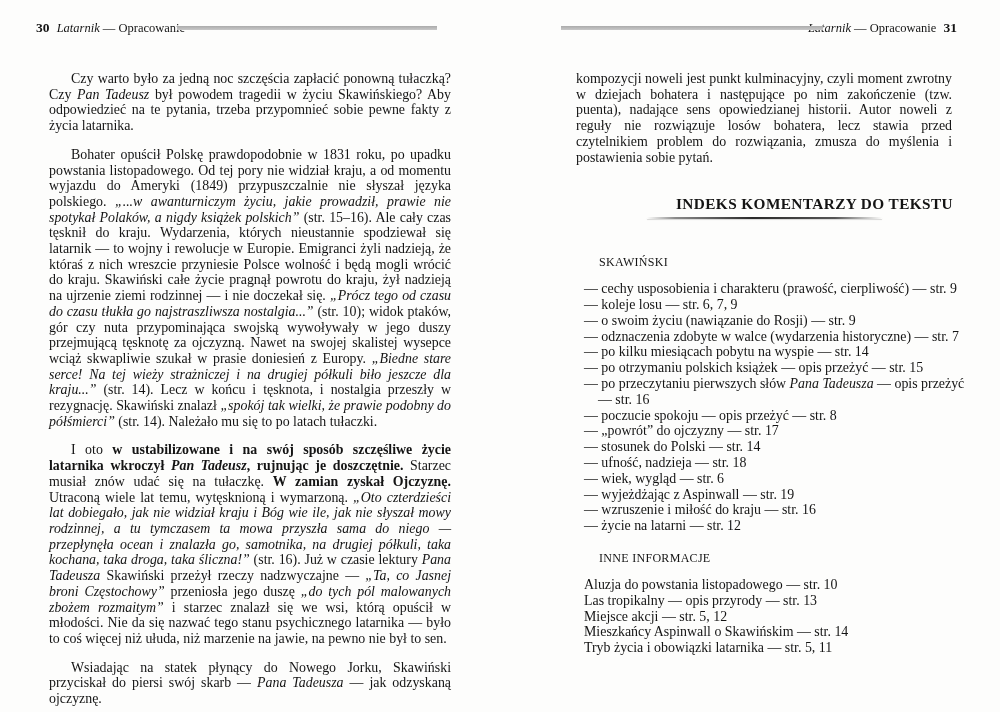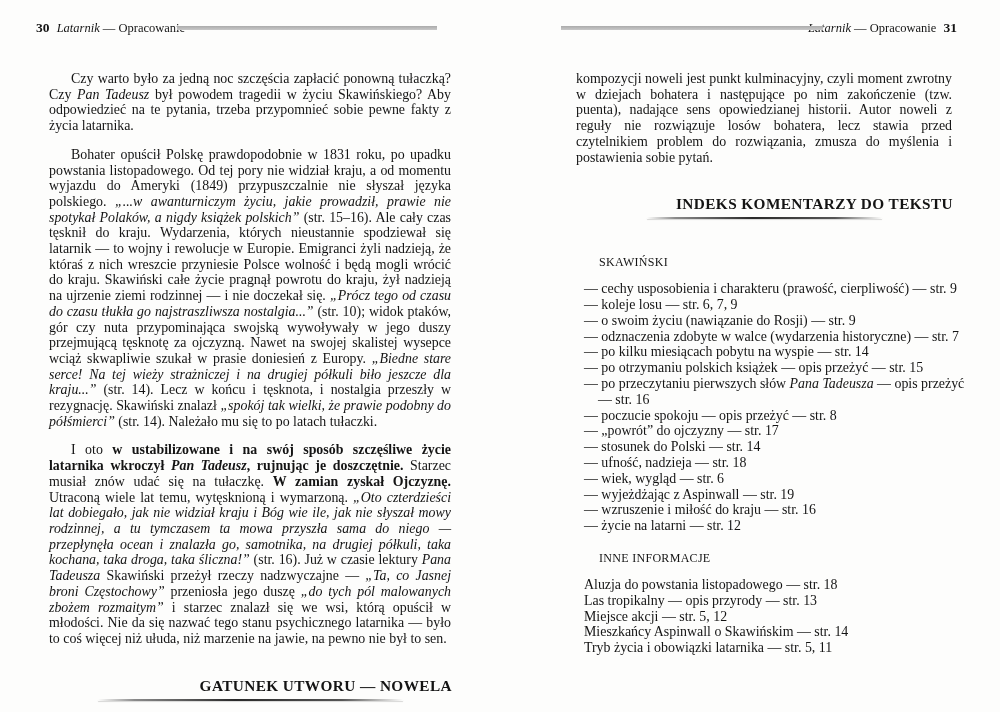--- a/index.html
+++ b/index.html
@@ -53,20 +53,21 @@
   <section class="page page-left">
     <div class="runhead">
       <span class="pgnum">30</span>
       <span class="rh-title"><span class="i">Latarnik</span><span> — Opracowanie</span></span>
       <span class="bar bar-left"></span>
     </div>
     <div class="page-body">
       <p class="indent"><span>Czy warto było za jedną noc szczęścia zapłacić ponowną tułaczką? Czy </span><span class="i">Pan Tadeusz</span><span> był powodem tragedii w życiu Skawińskiego? Aby odpowiedzieć na te pytania, trzeba przypomnieć sobie pewne fakty z życia latarnika.</span></p>
       <p class="indent"><span>Bohater opuścił Polskę prawdopodobnie w 1831 roku, po upadku powstania listopadowego. Od tej pory nie widział kraju, a od momentu wyjazdu do Ameryki (1849) przypuszczalnie nie słyszał języka polskiego. </span><span class="i">„...w awanturniczym życiu, jakie prowadził, prawie nie spotykał Polaków, a nigdy książek polskich”</span><span> (str. 15–16). Ale cały czas tęsknił do kraju. Wydarzenia, których nieustannie spodziewał się latarnik — to wojny i rewolucje w Europie. Emigranci żyli nadzieją, że któraś z nich wreszcie przyniesie Polsce wolność i będą mogli wrócić do kraju. Skawiński całe życie pragnął powrotu do kraju, żył nadzieją na ujrzenie ziemi rodzinnej — i nie doczekał się. </span><span class="i">„Prócz tego od czasu do czasu tłukła go najstraszliwsza nostalgia...”</span><span> (str. 10); widok ptaków, gór czy nuta przypominająca swojską wywoływały w jego duszy przejmującą tęsknotę za ojczyzną. Nawet na swojej skalistej wysepce wciąż skwapliwie szukał w prasie doniesień z Europy. </span><span class="i">„Biedne stare serce! Na tej wieży strażniczej i na drugiej półkuli biło jeszcze dla kraju...”</span><span> (str. 14). Lecz w końcu i tęsknota, i nostalgia przeszły w rezygnację. Skawiński znalazł </span><span class="i">„spokój tak wielki, że prawie podobny do półśmierci”</span><span> (str. 14). Należało mu się to po latach tułaczki.</span></p>
       <p class="indent"><span>I oto </span><span class="b">w ustabilizowane i na swój sposób szczęśliwe życie latarnika wkroczył </span><span class="bi">Pan Tadeusz</span><span class="b">, rujnując je doszczętnie.</span><span> Starzec musiał znów udać się na tułaczkę. </span><span class="b">W zamian zyskał Ojczyznę.</span><span> Utraconą wiele lat temu, wytęsknioną i wymarzoną. </span><span class="i">„Oto czterdzieści lat dobiegało, jak nie widział kraju i Bóg wie ile, jak nie słyszał mowy rodzinnej, a tu tymczasem ta mowa przyszła sama do niego — przepłynęła ocean i znalazła go, samotnika, na drugiej półkuli, taka kochana, taka droga, taka śliczna!”</span><span> (str. 16). Już w czasie lektury </span><span class="i">Pana Tadeusza</span><span> Skawiński przeżył rzeczy nadzwyczajne — </span><span class="i">„Ta, co Jasnej broni Częstochowy”</span><span> przeniosła jego duszę </span><span class="i">„do tych pól malowanych zbożem rozmaitym”</span><span> i starzec znalazł się we wsi, którą opuścił w młodości. Nie da się nazwać tego stanu psychicznego latarnika — było to coś więcej niż ułuda, niż marzenie na jawie, na pewno nie był to sen.</span></p>
+      <p class="indent"><span>Wsiadając na statek płynący do Nowego Jorku, Skawiński przyciskał do piersi swój skarb — </span><span class="i">Pana Tadeusza</span><span> — jak odzyskaną ojczyznę.</span></p>
       <h2 class="section-head gatunek">
         <span>GATUNEK UTWORU — NOWELA</span>
         <span class="head-rule rule-wide"></span>
       </h2>
       <p class="indent"><span>Nowela jest zwięzłym </span><span class="b">utworem epickim, najczęściej jednowątkowym, o wyraziście zarysowanej fabule i nierozbudowanej akcji</span></p>
     </div>
   </section>
 
   <section class="page page-right">
     <div class="runhead runhead-right">
@@ -93,21 +94,21 @@
           <div class="index-item"><span>— „powrót” do ojczyzny — str. 17</span></div>
           <div class="index-item"><span>— stosunek do Polski — str. 14</span></div>
           <div class="index-item"><span>— ufność, nadzieja — str. 18</span></div>
           <div class="index-item"><span>— wiek, wygląd — str. 6</span></div>
           <div class="index-item"><span>— wyjeżdżając z Aspinwall — str. 19</span></div>
           <div class="index-item"><span>— wzruszenie i miłość do kraju — str. 16</span></div>
           <div class="index-item"><span>— życie na latarni — str. 12</span></div>
         </div>
       <h3 class="subhead subhead-inne">INNE INFORMACJE</h3>
       <div class="index-list">
-          <div class="index-item"><span>Aluzja do powstania listopadowego — str. 18</span></div>
+          <div class="index-item"><span>Aluzja do powstania listopadowego — str. 10</span></div>
           <div class="index-item"><span>Las tropikalny — opis przyrody — str. 13</span></div>
           <div class="index-item"><span>Miejsce akcji — str. 5, 12</span></div>
           <div class="index-item"><span>Mieszkańcy Aspinwall o Skawińskim — str. 14</span></div>
           <div class="index-item"><span>Tryb życia i obowiązki latarnika — str. 5, 11</span></div>
         </div>
     </div>
   </section>
 
 </div>
 

